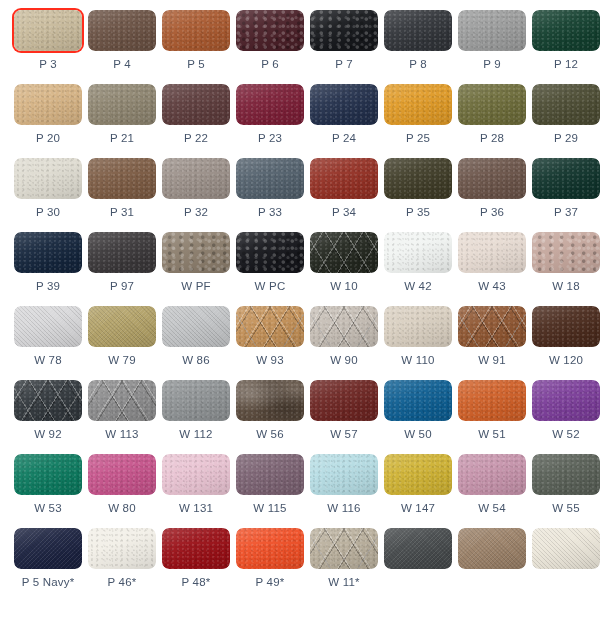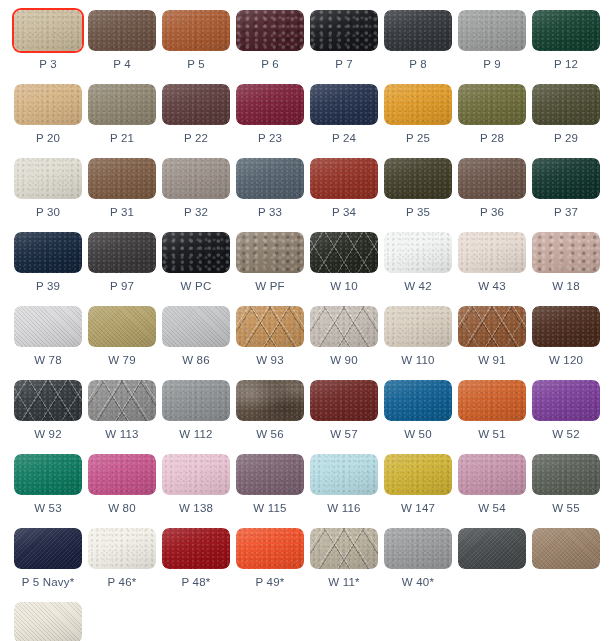--- a/index.html
+++ b/index.html
@@ -340,36 +340,36 @@
     <div class="swatch-cell">
       <div class="swatch-chip">
         <div class="chip-fill" style="background: rgb(59, 56, 58);"></div>
         <div class="chip-grain"></div>
         <div class="chip-sheen"></div>
       </div>
       <div class="swatch-label">P 97</div>
     </div>
     <div class="swatch-cell">
       <div class="swatch-chip">
+        <div class="chip-fill" style="background: rgb(139, 125, 108);"></div>
+        <div class="chip-pebble"></div>
+        <div class="chip-sheen"></div>
+      </div>
+      <div class="swatch-label">W PF</div>
+    </div>
+    <div class="swatch-cell">
+      <div class="swatch-chip">
         <div class="chip-fill" style="background: rgb(21, 22, 27);"></div>
         <div class="chip-pebble"></div>
         <div class="chip-sheen"></div>
       </div>
       <div class="swatch-label">W PC</div>
     </div>
     <div class="swatch-cell">
       <div class="swatch-chip">
-        <div class="chip-fill" style="background: rgb(139, 125, 108);"></div>
-        <div class="chip-pebble"></div>
-        <div class="chip-sheen"></div>
-      </div>
-      <div class="swatch-label">W PF</div>
-    </div>
-    <div class="swatch-cell">
-      <div class="swatch-chip">
         <div class="chip-fill" style="background: rgb(35, 39, 31);"></div>
         <div class="chip-quilt"></div>
         <div class="chip-grain"></div>
         <div class="chip-sheen"></div>
       </div>
       <div class="swatch-label">W 10</div>
     </div>
     <div class="swatch-cell">
       <div class="swatch-chip">
         <div class="chip-fill" style="background: rgb(241, 244, 242);"></div>
@@ -543,21 +543,21 @@
         <div class="chip-sheen"></div>
       </div>
       <div class="swatch-label">W 80</div>
     </div>
     <div class="swatch-cell">
       <div class="swatch-chip">
         <div class="chip-fill" style="background: rgb(233, 195, 210);"></div>
         <div class="chip-grain"></div>
         <div class="chip-sheen"></div>
       </div>
-      <div class="swatch-label">W 138</div>
+      <div class="swatch-label">W 131</div>
     </div>
     <div class="swatch-cell">
       <div class="swatch-chip">
         <div class="chip-fill" style="background: rgb(123, 98, 114);"></div>
         <div class="chip-grain"></div>
         <div class="chip-sheen"></div>
       </div>
       <div class="swatch-label">W 115</div>
     </div>
     <div class="swatch-cell">
@@ -628,28 +628,20 @@
       <div class="swatch-chip">
         <div class="chip-fill" style="background: rgb(185, 175, 156);"></div>
         <div class="chip-quilt"></div>
         <div class="chip-grain"></div>
         <div class="chip-sheen"></div>
       </div>
       <div class="swatch-label">W 11*</div>
     </div>
     <div class="swatch-cell">
       <div class="swatch-chip">
-        <div class="chip-fill" style="background: rgb(154, 155, 157);"></div>
-        <div class="chip-grain"></div>
-        <div class="chip-sheen"></div>
-      </div>
-      <div class="swatch-label">W 40*</div>
-    </div>
-    <div class="swatch-cell">
-      <div class="swatch-chip">
         <div class="chip-fill" style="background: rgb(70, 74, 76);"></div>
         <div class="chip-weave"></div>
         <div class="chip-sheen"></div>
       </div>
     </div>
     <div class="swatch-cell">
       <div class="swatch-chip">
         <div class="chip-fill" style="background: rgb(155, 129, 104);"></div>
         <div class="chip-weave"></div>
         <div class="chip-sheen"></div>

